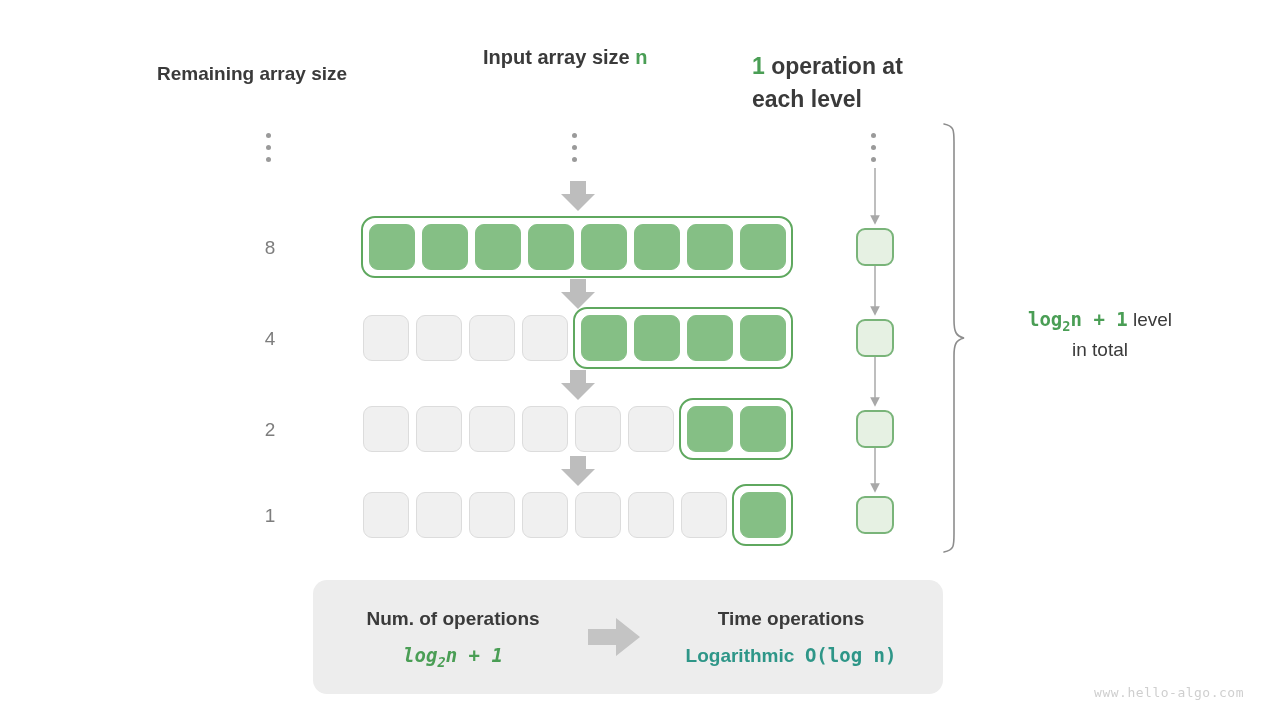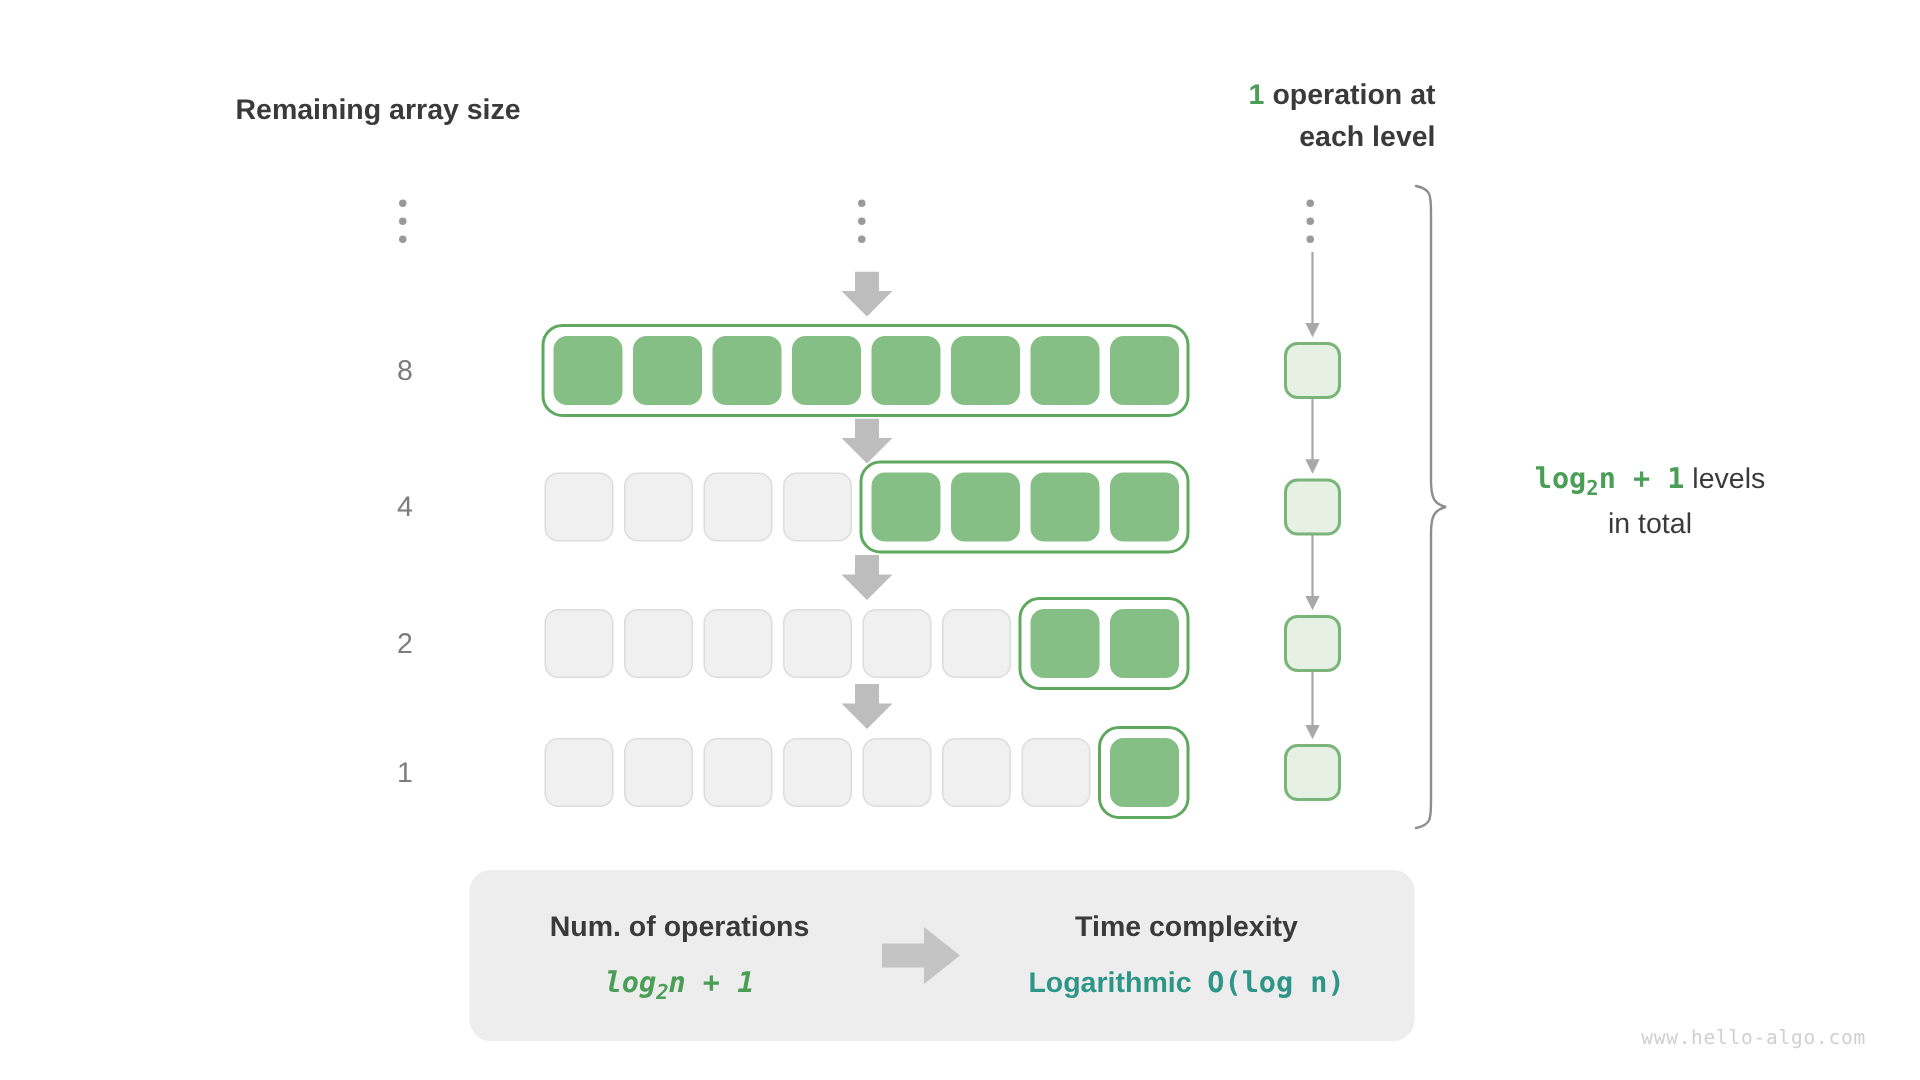--- a/index.html
+++ b/index.html
@@ -39,25 +39,25 @@
     font-size: 20px;
   }
   #hdr-mid-sub {
     left: 418px;
     top: 81px;
     font-size: 18px;
     font-weight: normal;
     color: #4a4a4a;
   }
   #hdr-right {
-    left: 802px;
+    left: 752px;
     top: 50px;
-    font-size: 19px;
+    font-size: 23px;
     line-height: 1.45;
-    text-align: right;
+    text-align: left;
     width: 155px;
   }
   .green-accent { color: #4a9e55; }
 
   
   .dots {
     position: absolute;
     width: 7px;
   }
   .dots span {
@@ -204,20 +204,23 @@
 
   sub { font-size: 0.72em; }
 </style>
 </head>
 <body>
 
 <div class="canvas">
 
   <div class="hdr" id="hdr-left">Remaining array size</div>
 
+  <div class="hdr" id="hdr-mid">
+    <span>Input array size </span><span class="green-accent">n</span>
+  </div>
 
 
   <div class="hdr" id="hdr-right">
     <span class="green-accent">1</span><span> operation at</span><br>
     <span>each level</span>
   </div>
 
   <div class="dots" style="left:266px; top:133px;">
     <span></span>
     <span></span>
@@ -308,35 +311,35 @@
   <div class="op-box" style="left:856px; top:319px;"></div>
   <div class="op-box" style="left:856px; top:410px;"></div>
   <div class="op-box" style="left:856px; top:496px;"></div>
 
   <svg id="brace-wrap" viewBox="0 0 30 432" preserveAspectRatio="none">
     <path d="M6,2 C16,4 16,8 16,20 L16,198 C16,210 18,214 26,216 C18,218 16,222 16,234
              L16,412 C16,424 16,428 6,430" fill="none" stroke="#8d8d8d" stroke-width="1.6" stroke-linecap="round"></path>
   </svg>
 
   <div id="annot">
-    <span class="mono-green"><span>log</span><sub>2</sub><span>n + 1</span></span><span class="annot-plain"> levels</span><br>
+    <span class="mono-green"><span>log</span><sub>2</sub><span>n + 1</span></span><span class="annot-plain"> level</span><br>
     <span class="annot-plain">in total</span>
   </div>
 
   <div id="summary"></div>
 
   <div class="sum-col" style="left:330px; top:608px; width:246px;">
     <div class="sum-title">Num. of operations</div>
     <div class="sum-value val-green"><span>log</span><sub>2</sub><span>n + 1</span></div>
   </div>
 
   <svg id="sum-arrow" viewBox="0 0 52 38">
     <polygon points="0,11 28,11 28,0 52,19 28,38 28,27 0,27" fill="#c4c4c4"></polygon>
   </svg>
 
   <div class="sum-col" style="left:668px; top:608px; width:246px;">
-    <div class="sum-title">Time complexity</div>
+    <div class="sum-title">Time operations</div>
     <div class="sum-value val-teal"><span>Logarithmic</span><span>&nbsp;&nbsp;</span><span class="mono">O(log n)</span></div>
   </div>
 
   <div id="watermark">www.hello-algo.com</div>
 
 </div>
 
 </body></html>

